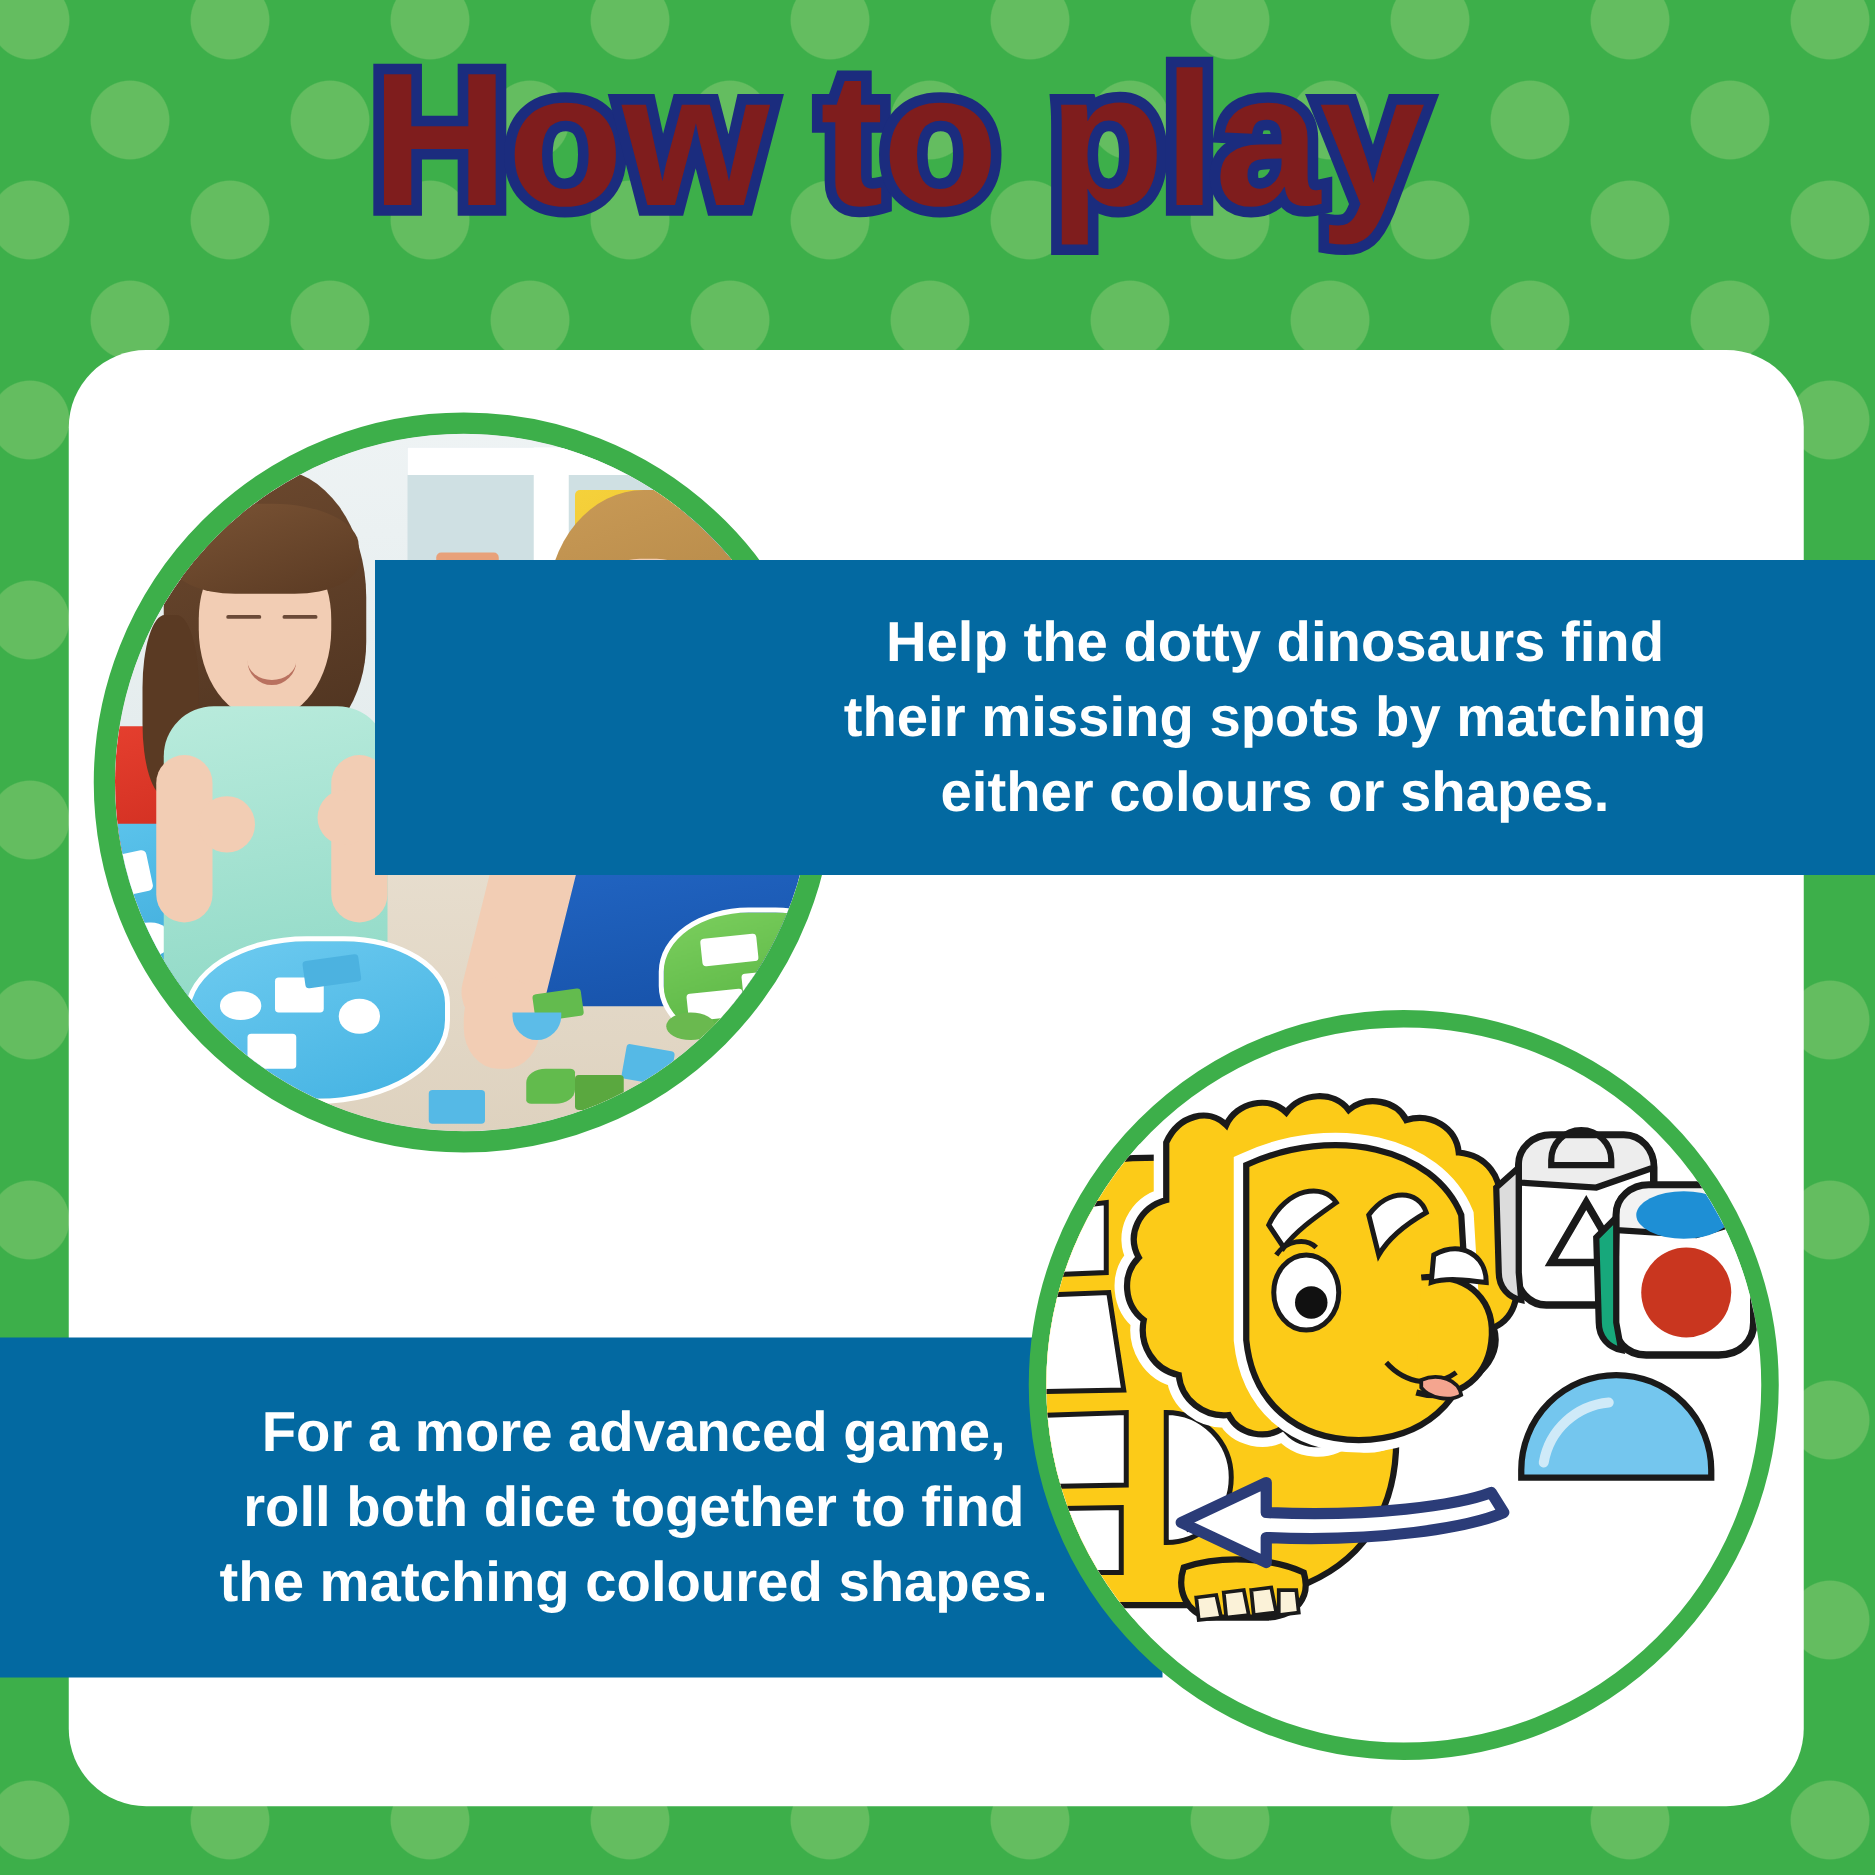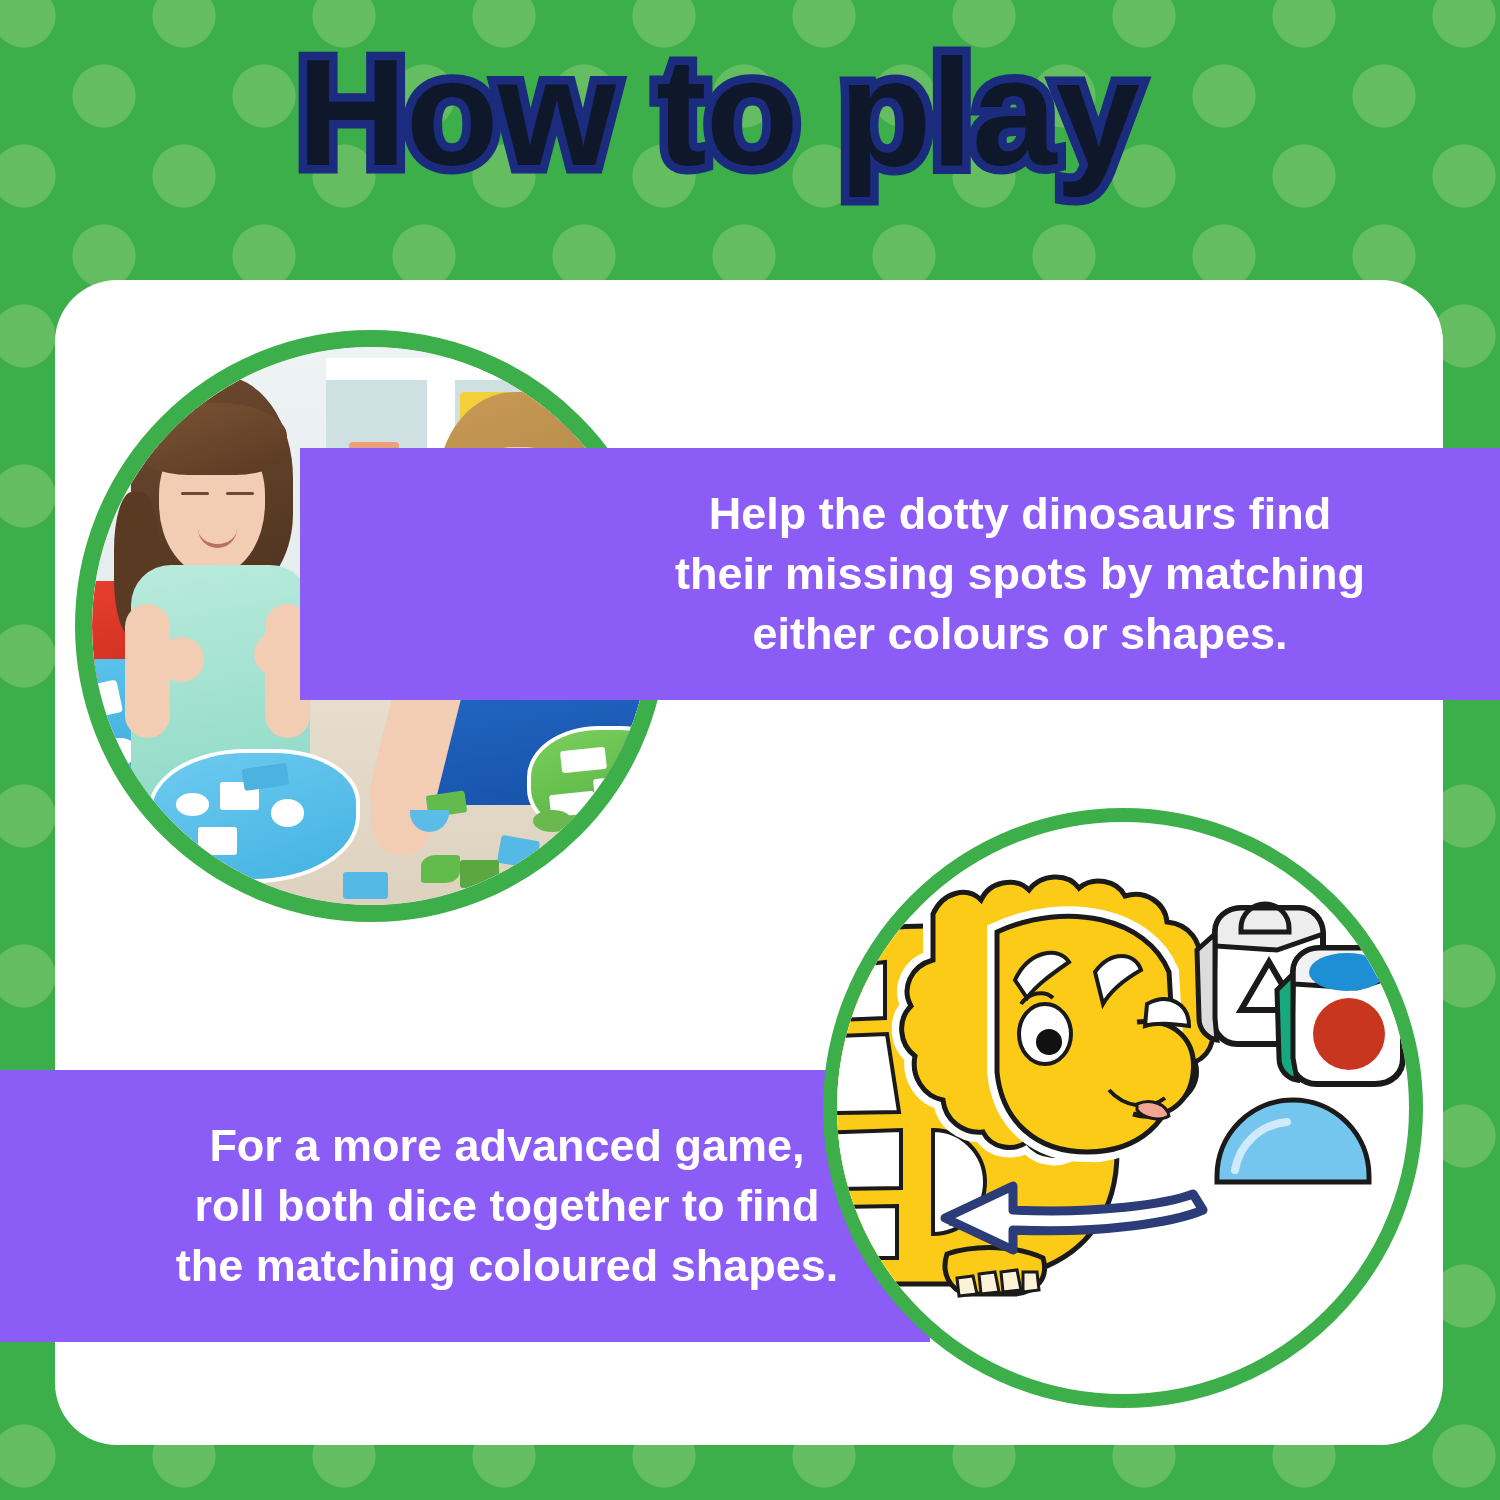--- a/index.html
+++ b/index.html
@@ -28,39 +28,39 @@
   }
 
   
   #title {
     position:absolute;
     left:0; top:36px; width:1436px;
     text-align:center;
     font-size:152px;
     font-weight:bold;
     letter-spacing:-1px;
-    color:#0f172a;
+    color:#7f1d1d;
     line-height:1.0;
     -webkit-text-stroke:17px #1B2C7E;
     paint-order:stroke fill;
   }
 
   
   #card {
     position:absolute;
     left:55px; top:280px;
     width:1388px; height:1165px;
     background:#ffffff;
     border-radius:62px;
   }
 
   
   .band {
     position:absolute;
-    background:#8b5cf6;
+    background:#0369a1;
     display:flex;
     align-items:center;
     justify-content:center;
   }
   #band-top    { left:300px;  top:448px;  width:1200px; height:252px; }
   #band-bottom { left:0px;    top:1070px; width:930px;  height:272px;padding-left:40px; }
 
   .band-text {
     color:#ffffff;
     font-weight:bold;

